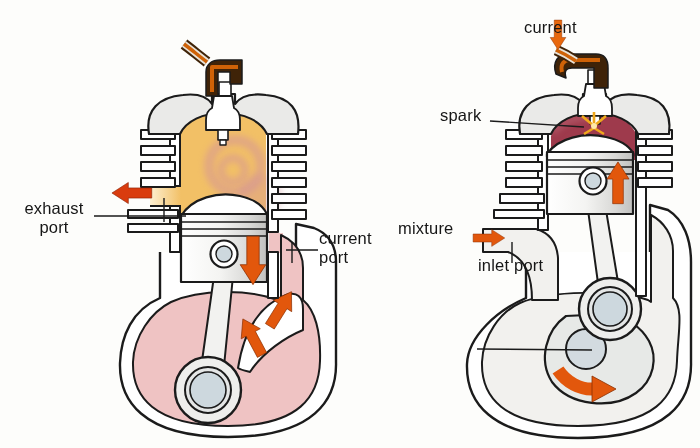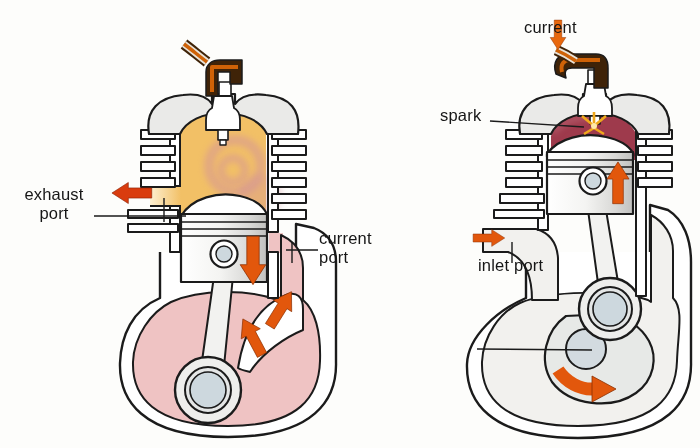--- a/index.html
+++ b/index.html
@@ -202,33 +202,34 @@
   <g stroke="#1b1b1b" stroke-width="1.4" fill="none">
     <path d="M94,216 L186,216 M164,198 L164,222"></path>
     <path d="M286,250 L318,250 M292,242 L292,263"></path>
     <path d="M490,121 L584,127"></path>
     <path d="M512,242 L512,263"></path>
     <path d="M477,349 L592,350"></path>
   </g>
 </svg>
 
 
-<div class="lbl center" style="left:15px;top:185px;width:78px;">
+<div class="lbl center" style="left:15px;top:199px;width:78px;">
   <div>exhaust</div>
   <div>port</div>
 </div>
 
 <div class="lbl" style="left:319px;top:229px;">
   <div>current</div>
   <div>port</div>
 </div>
 
 <div class="lbl" style="left:524px;top:18px;">current</div>
 
 <div class="lbl" style="left:440px;top:106px;">spark</div>
 
 <div class="lbl" style="left:398px;top:219px;">
+  <div>mixture</div>
 </div>
 
 <div class="lbl" style="left:478px;top:256px;">inlet port</div>
 
 
 </div>
 
 </body></html>

